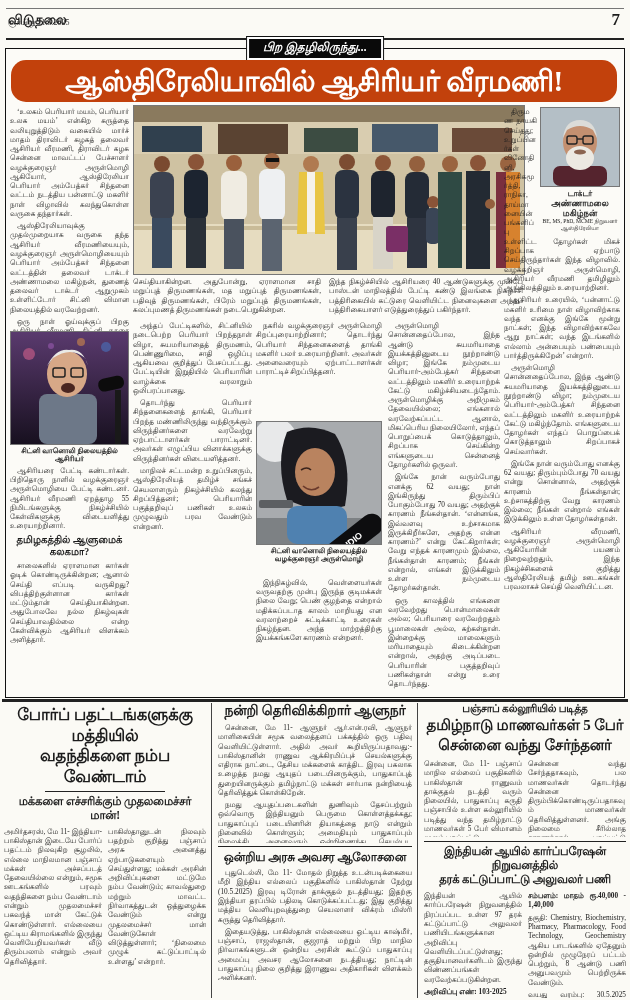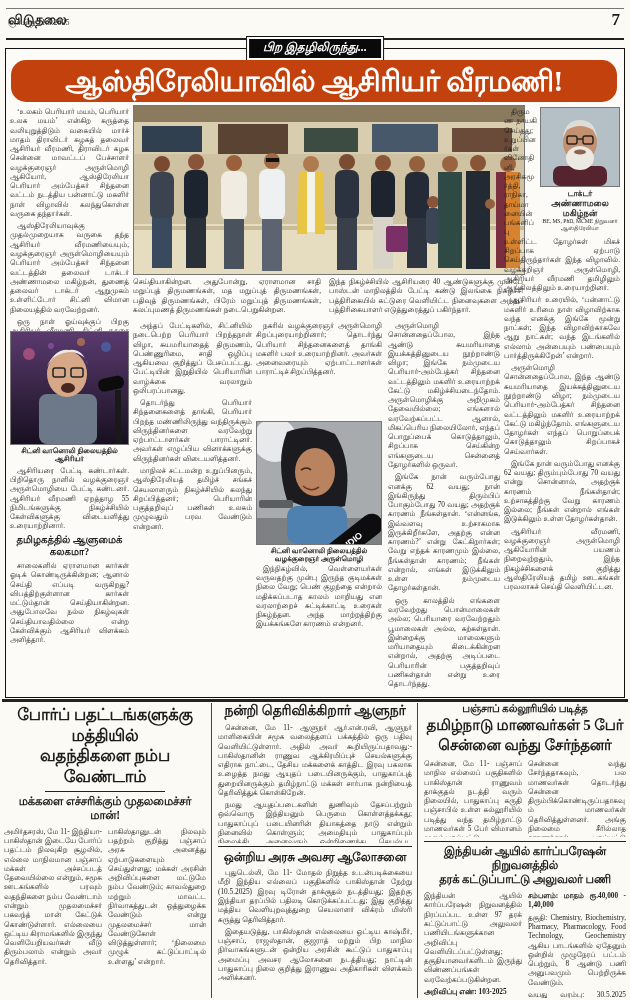--- a/index.html
+++ b/index.html
@@ -199,21 +199,21 @@
         <rect x="30" y="84" width="60" height="38" rx="10" fill="#4f81b0"></rect>
         <g transform="rotate(-38 100 118)">
           <rect x="58" y="104" width="74" height="22" rx="11" fill="#0d0d0f"></rect>
           <text x="78" y="119" font-size="9" font-family="Liberation Sans, sans-serif" font-weight="bold" fill="#ffffff">AUDIO</text>
         </g>
         <rect x="2" y="78" width="34" height="8" rx="2" fill="#5c5f62"></rect>
       </svg>
     </div>
     <div class="cap" style="margin-top:2px;">சிட்னி வானொலி நிலையத்தில்</div>
     <div class="cap">வழக்குரைஞர் அருள்மொழி</div>
-    <div class="t" style="height:118px;margin-top:0;">
+    <div class="t" style="height:118px;margin-top:14px;">
       <p>இந்நிகழ்வில், வெள்ளையர்கள் வருவதற்கு முன்பு இருந்த குடிமக்கள் நிலை வேறு; பெண் குழந்தை என்றால் மதிக்கப்படாத காலம் மாறியது என வரலாற்றைச் சுட்டிக்காட்டி உரைகள் நிகழ்ந்தன. அந்த மாற்றத்திற்கு இயக்கங்களே காரணம் என்றனர்.</p>
     </div>
   </div>
 
   <div class="abs t" style="left:382px;top:272px;width:112px;height:372px;">
     <p>அருள்மொழி சொன்னதைப்போல, இந்த ஆண்டு சுயமரியாதை இயக்கத்தினுடைய நூற்றாண்டு விழா; இங்கே நம்முடைய பெரியார்-அம்பேத்கர் சிந்தனை வட்டத்திலும் மகளிர் உரையாற்றக் கேட்டு மகிழ்ச்சியடைந்தோம். அருள்மொழிக்கு அறிமுகம் தேவையில்லை; எங்களால் வரவேற்கப்பட்ட ஆனால், மிகப்பெரிய நிலையிலோர், எந்தப் பொறுப்பைக் கொடுத்தாலும், சிறப்பாக செய்கின்ற எங்களுடைய சென்னைத் தோழர்களில் ஒருவர்.</p>
     <p>இங்கே நான் வரும்போது எனக்கு 62 வயது; நான் இங்கிருந்து திரும்பிப் போகும்போது 70 வயது; அதற்குக் காரணம் நீங்கள்தான். ‘என்னங்க, இவ்வளவு உற்சாகமாக இருக்கிறீர்களே, அதற்கு என்ன காரணம்?’ என்று கேட்கிறார்கள்; வேறு எந்தக் காரணமும் இல்லை, நீங்கள்தான் காரணம்; நீங்கள் என்றால், எங்கள் இடுக்கிலும் உள்ள நம்முடைய தோழர்கள்தான்.</p>
     <p>ஒரு காலத்தில் எங்களை வரவேற்றது பொன்மாலைகள் அல்ல; பெரியாரை வரவேற்றதும் பூமாலைகள் அல்ல, கற்கள்தான். இன்றைக்கு மாலைகளும் மரியாதையும் கிடைக்கின்றன என்றால், அதற்கு அடிப்படை பெரியாரின் பகுத்தறிவுப் பணிகள்தான் என்று உரை தொடர்ந்தது.</p>
   </div>
 

